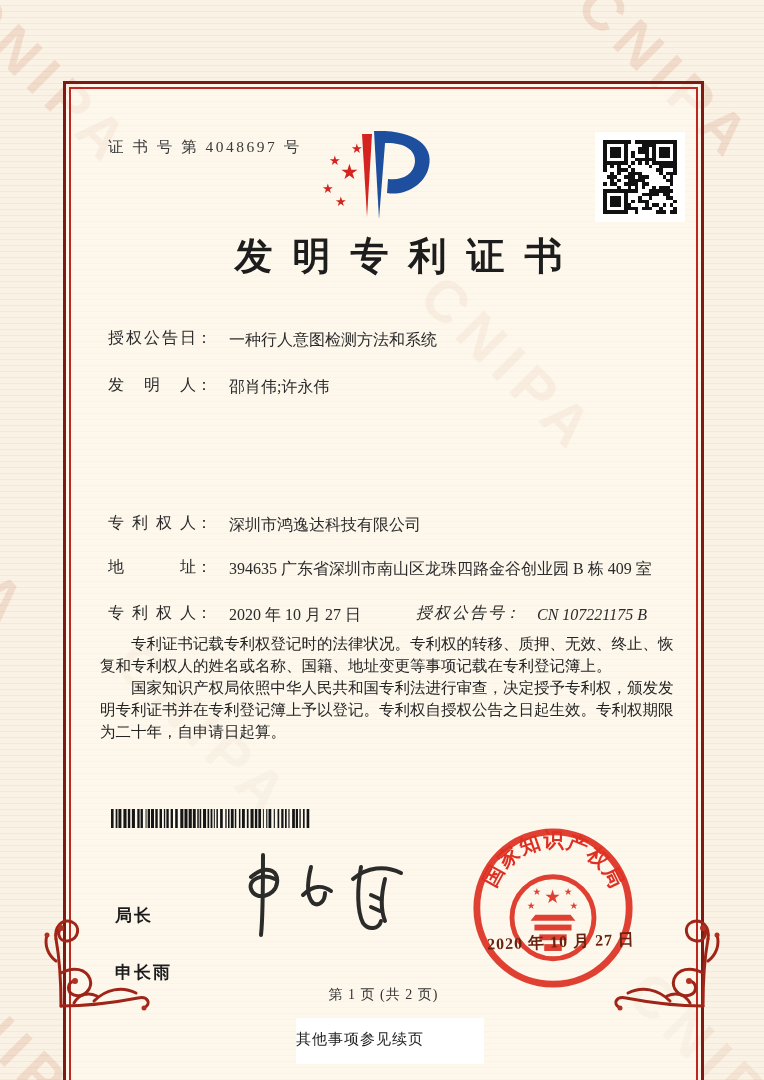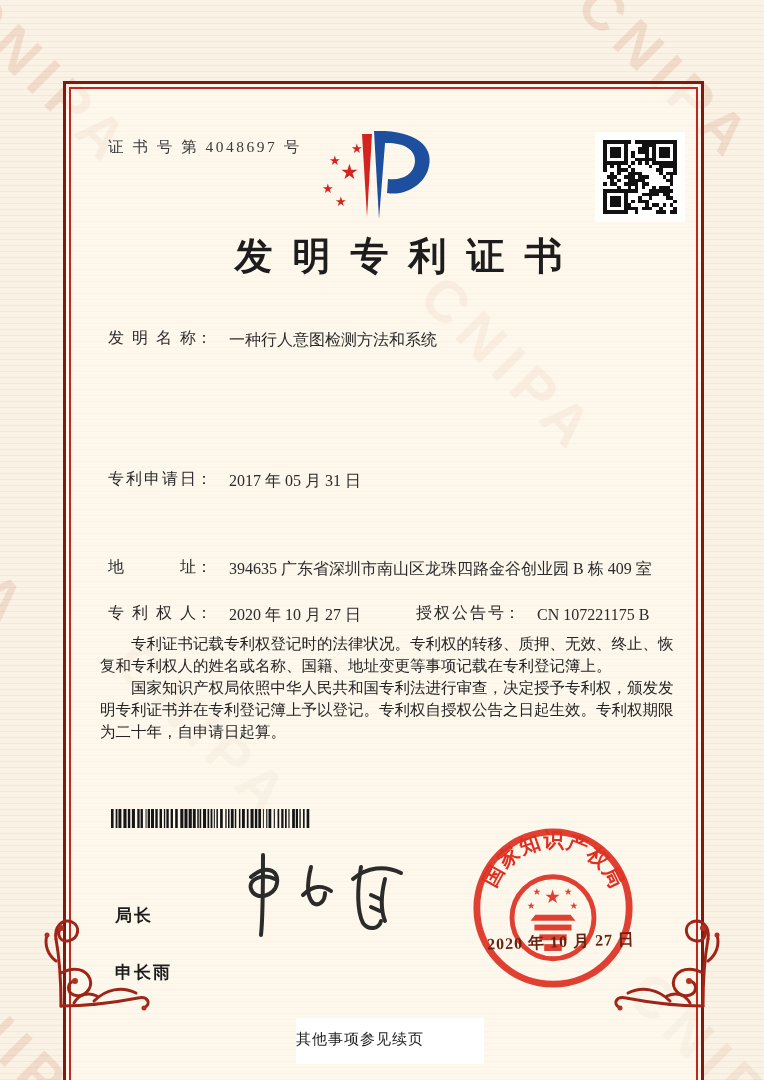--- a/index.html
+++ b/index.html
@@ -45,21 +45,21 @@
   .title{
     position:absolute;left:0;top:132px;width:100%;
     text-align:center;font-size:38px;font-weight:bold;color:#1d1d1d;
     letter-spacing:20px;text-indent:20px;margin:15px;
   }
   
   .frow{position:absolute;left:42px;right:40px;font-size:16px;color:#2b2b2b;}
   .flabel{display:inline-block;width:88px;text-align:justify;text-align-last:justify;vertical-align:top;}
   .fcolon{vertical-align:top;}
   .fvalue{display:inline-block;max-width:455px;margin-left:17px;vertical-align:top;line-height:23px;}
-  .grant2{position:absolute;left:308px;top:0;white-space:nowrap;}
+  .grant2{position:absolute;left:308px;top:0;white-space:nowrap;font-style:italic;}
   
   .paras{position:absolute;left:34px;top:549px;width:578px;color:#242424;}
   .paras p{margin:0;font-size:15.5px;line-height:22px;text-indent:2em;}
   
   .barcode{position:absolute;left:45px;top:725px;width:202px;height:19px;}
   .barcode svg{width:100%;height:100%;}
   
   .director{
     position:absolute;left:49px;top:786px;
     font-family:"Liberation Sans","DejaVu Sans",sans-serif;
@@ -357,24 +357,27 @@
           <rect x="16" y="20" width="1" height="1" fill="#111"></rect>
           <rect x="17" y="20" width="1" height="1" fill="#111"></rect>
           <rect x="19" y="20" width="1" height="1" fill="#111"></rect>
           <rect x="20" y="20" width="1" height="1" fill="#111"></rect>
         </svg>
     </div>
 
     <h1 class="title">发明专利证书</h1>
 
     <div class="frow" style="top:244px;">
-      <span class="flabel">发明名称</span><span class="fcolon">：</span><span class="fvalue">一种行人意图检测方法和系统</span>
-    </div>
-    <div class="frow" style="top:385px;">
-      <span class="flabel">专利申请日</span><span class="fcolon">：</span><span class="fvalue">2017 年 05 月 31 日</span>
+      <span class="flabel">授权公告日</span><span class="fcolon">：</span><span class="fvalue">一种行人意图检测方法和系统</span>
+    </div>
+    <div class="frow" style="top:291px;">
+      <span class="flabel">发明人</span><span class="fcolon">：</span><span class="fvalue">邵肖伟;许永伟</span>
+    </div>
+    <div class="frow" style="top:429px;">
+      <span class="flabel">专利权人</span><span class="fcolon">：</span><span class="fvalue">深圳市鸿逸达科技有限公司</span>
     </div>
     <div class="frow" style="top:473px;">
       <span class="flabel">地址</span><span class="fcolon">：</span><span class="fvalue">394635 广东省深圳市南山区龙珠四路金谷创业园 B 栋 409 室</span>
     </div>
     <div class="frow" style="top:519px;">
       <span class="flabel">专利权人</span><span class="fcolon">：</span><span class="fvalue">2020 年 10 月 27 日</span>
       <span class="grant2">
         <span class="flabel">授权公告号</span><span class="fcolon">：</span><span class="fvalue">CN 107221175 B</span>
       </span>
     </div>
@@ -477,20 +480,21 @@
           <text x="102" y="86" font-size="10">★</text>
         </g>
         <path d="M62 98 h46 l-5 -6 h-36 z"></path>
         <rect x="66" y="102" width="38" height="6"></rect>
         <rect x="71" y="112" width="28" height="6"></rect>
         <rect x="76" y="122" width="18" height="7"></rect>
       </g>
     </svg>
     <div class="seal-date">2020 年 10 月 27 日</div>
 
+    <div class="pagenum">第 1 页 (共 2 页)</div>
   </div>
 
   <svg class="flourish fl-left" viewBox="0 0 150 112">
     <g fill="none" stroke="#9e2518" stroke-width="3" stroke-linecap="round">
       <path d="M45 103 C72 103 96 100 122 95 C132 93 136 101 128 105"></path>
       <path d="M45 103 C45 80 44 58 40 36"></path>
       <path d="M40 36 C38 24 46 15 56 19 C65 23 63 36 52 38 C44 39 40 31 45 25"></path>
       <path d="M45 70 C58 63 70 66 74 76 C77 86 68 95 58 92 C50 89 51 79 59 78"></path>
       <path d="M78 98 C90 86 106 83 120 90"></path>
       <path d="M58 100 C63 91 72 89 81 93"></path>

